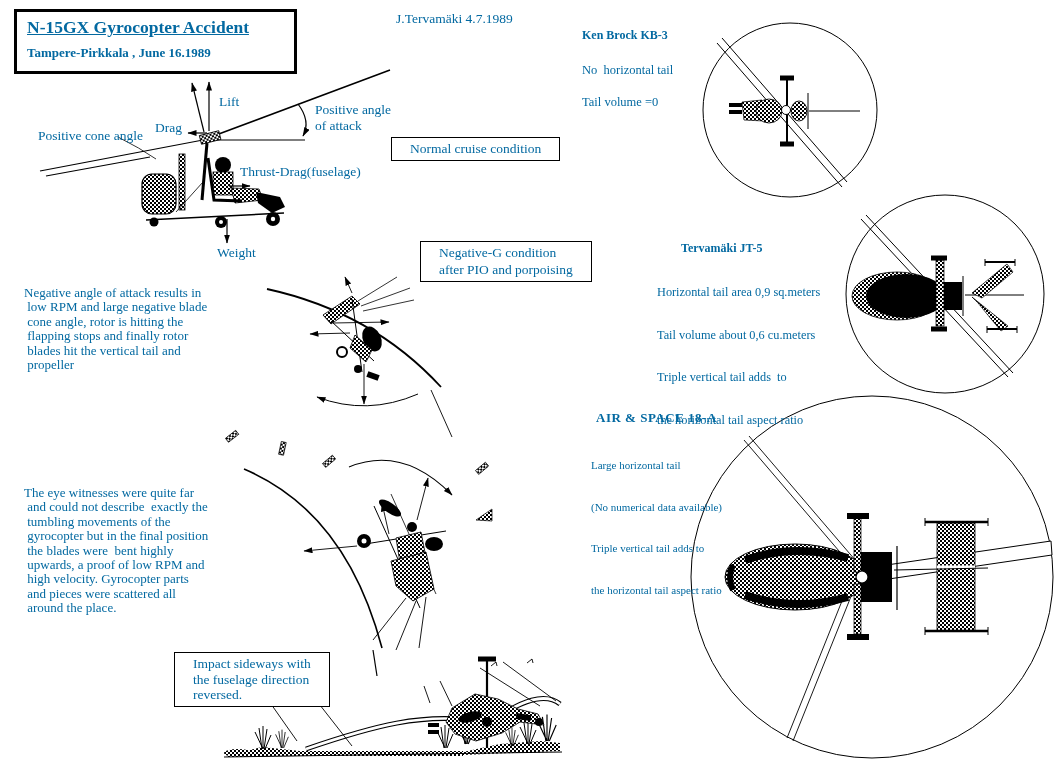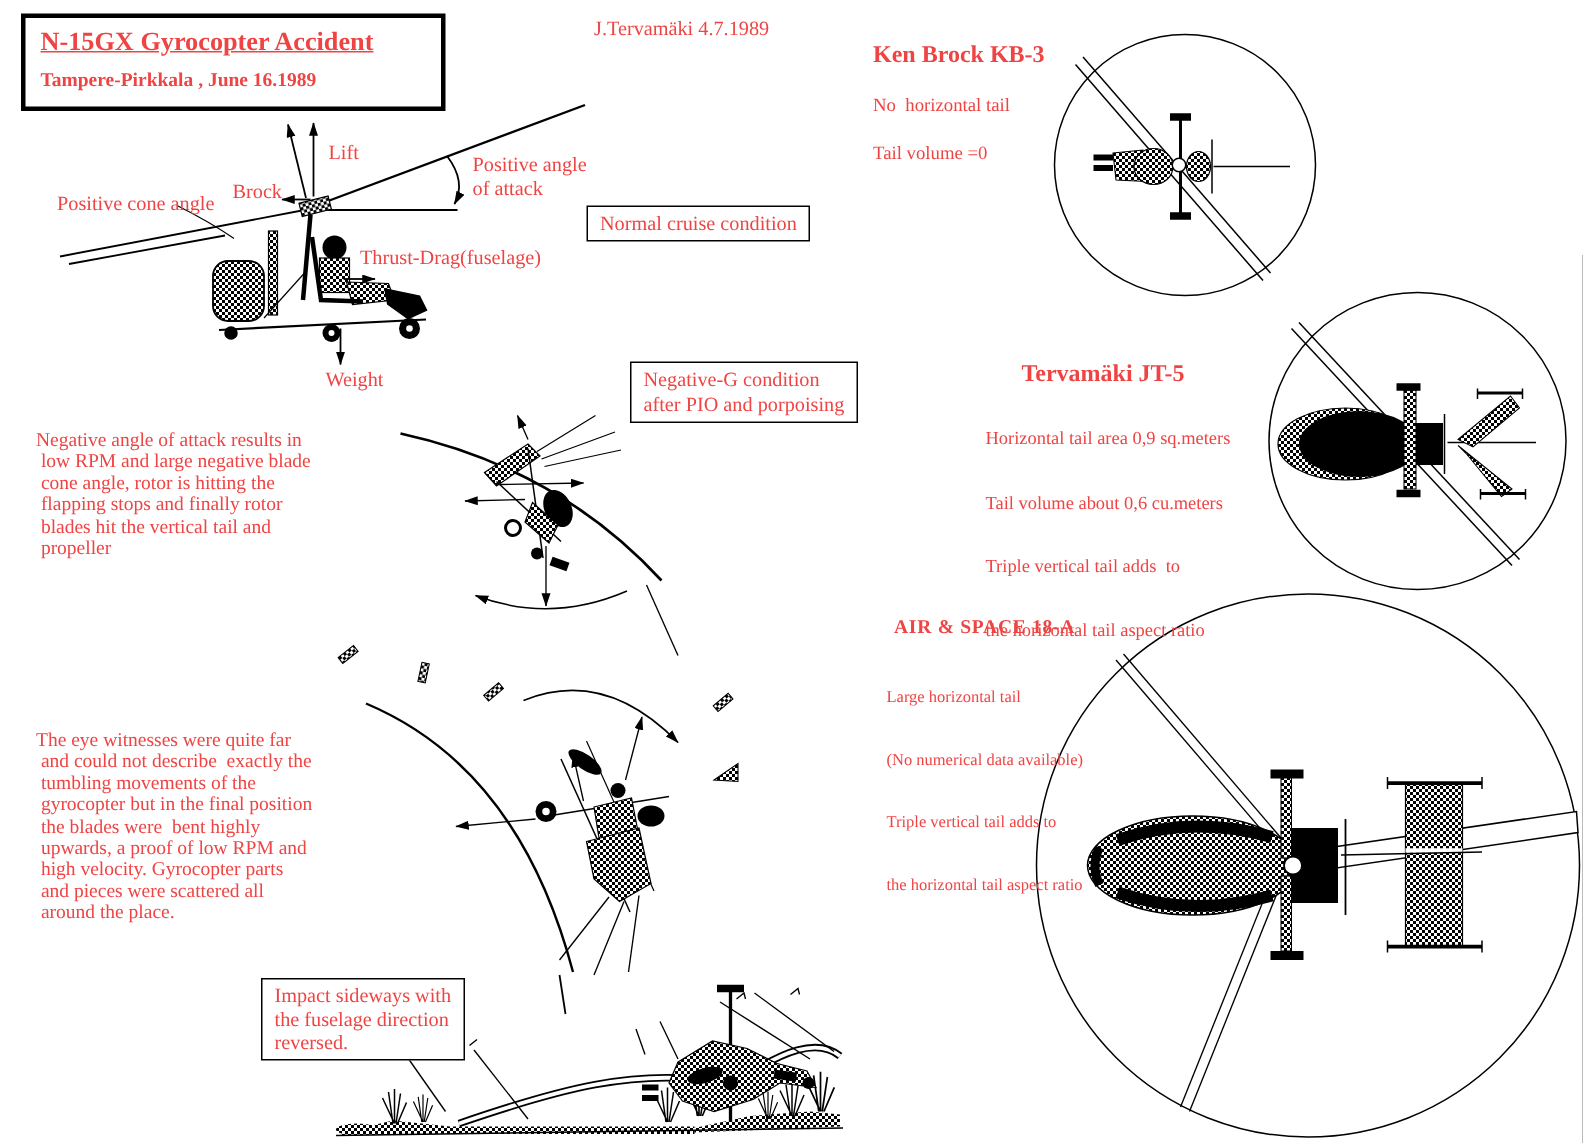--- a/index.html
+++ b/index.html
@@ -1,29 +1,29 @@
 <!DOCTYPE html>
 <html><head>
 <meta charset="utf-8">
 <style>
   html,body{margin:0;padding:0;background:#888;}
   .page{
     position:relative;width:1055px;height:762px;background:#ffffff;
-    font-family:"Liberation Serif","DejaVu Serif",serif;color:#ef4444;overflow:hidden;
+    font-family:"Liberation Serif","DejaVu Serif",serif;color:#0369a1;overflow:hidden;
   }
   .art{position:absolute;left:0;top:0;}
   .t{position:absolute;white-space:pre-line;}
   .prew{white-space:pre-wrap;}
   .titlebox{position:absolute;left:14px;top:9px;width:267px;height:54px;border:3px solid #000;padding:5px 0 0 10px;background:#fff;}
   .titlebox .tt{font-size:17.5px;font-weight:bold;text-decoration:underline;}
   .titlebox .ts{font-size:13px;font-weight:bold;margin-top:7px;}
-  .cbox{position:absolute;border:1px solid #000;background:#fff;font-size:13.5px;line-height:16px;padding:3px 8px;white-space:pre-line;}
+  .cbox{position:absolute;border:1px solid #000;background:#fff;font-size:13.5px;line-height:16px;padding:3px 18px;white-space:pre-line;}
   .lbl{font-size:13.5px;line-height:15px;}
   .para{font-size:13px;line-height:14.4px;}
-  .rhead{font-size:16px;font-weight:bold;}
+  .rhead{font-size:12px;font-weight:bold;}
   .rline{height:24.5px;line-height:13px;font-size:12.3px;}
   .rline18{height:23.5px;line-height:13px;font-size:11px;}
   .kbline{font-size:12.5px;line-height:13.5px;}
 </style>
 </head>
 <body>
 
 <div class="page">
 
   <svg class="art" width="1055" height="762" viewBox="0 0 1055 762">
@@ -231,21 +231,21 @@
   </svg>
 
   <div class="titlebox">
     <div class="tt">N-15GX Gyrocopter Accident</div>
     <div class="ts">Tampere-Pirkkala , June 16.1989</div>
   </div>
 
   <div class="t" style="left:396px;top:11px;font-size:13.5px;">J.Tervamäki 4.7.1989</div>
 
   <div class="t lbl" style="left:219px;top:94px;">Lift</div>
-  <div class="t lbl" style="left:155px;top:120px;">Brock</div>
+  <div class="t lbl" style="left:155px;top:120px;">Drag</div>
   <div class="t lbl" style="left:38px;top:128px;">Positive cone angle</div>
   <div class="t lbl" style="left:315px;top:102px;line-height:16px;">Positive angle
 of attack</div>
   <div class="t lbl" style="left:240px;top:164px;">Thrust-Drag(fuselage)</div>
   <div class="t lbl" style="left:217px;top:245px;">Weight</div>
 
   <div class="cbox" style="left:391px;top:137px;">Normal cruise condition</div>
   <div class="cbox" style="left:420px;top:241px;line-height:16.5px;">Negative-G condition
 after PIO and porpoising</div>
   <div class="cbox" style="left:174px;top:652px;line-height:15.5px;">Impact sideways with

